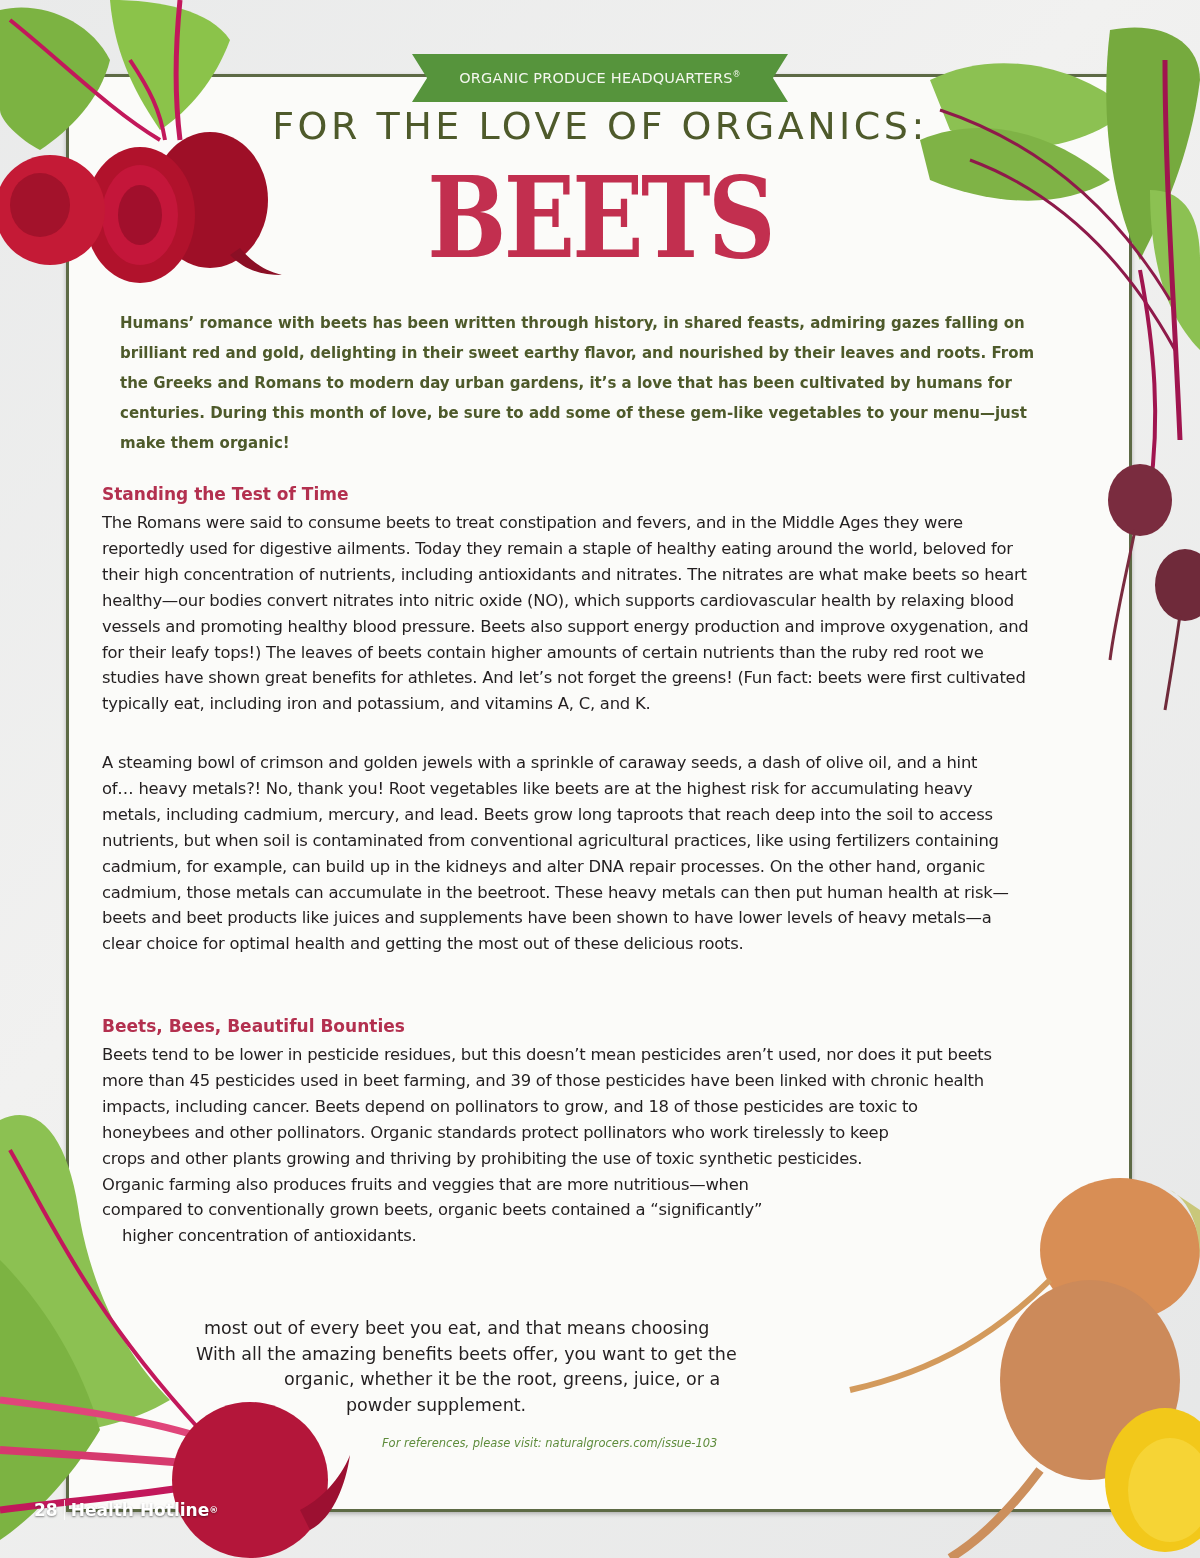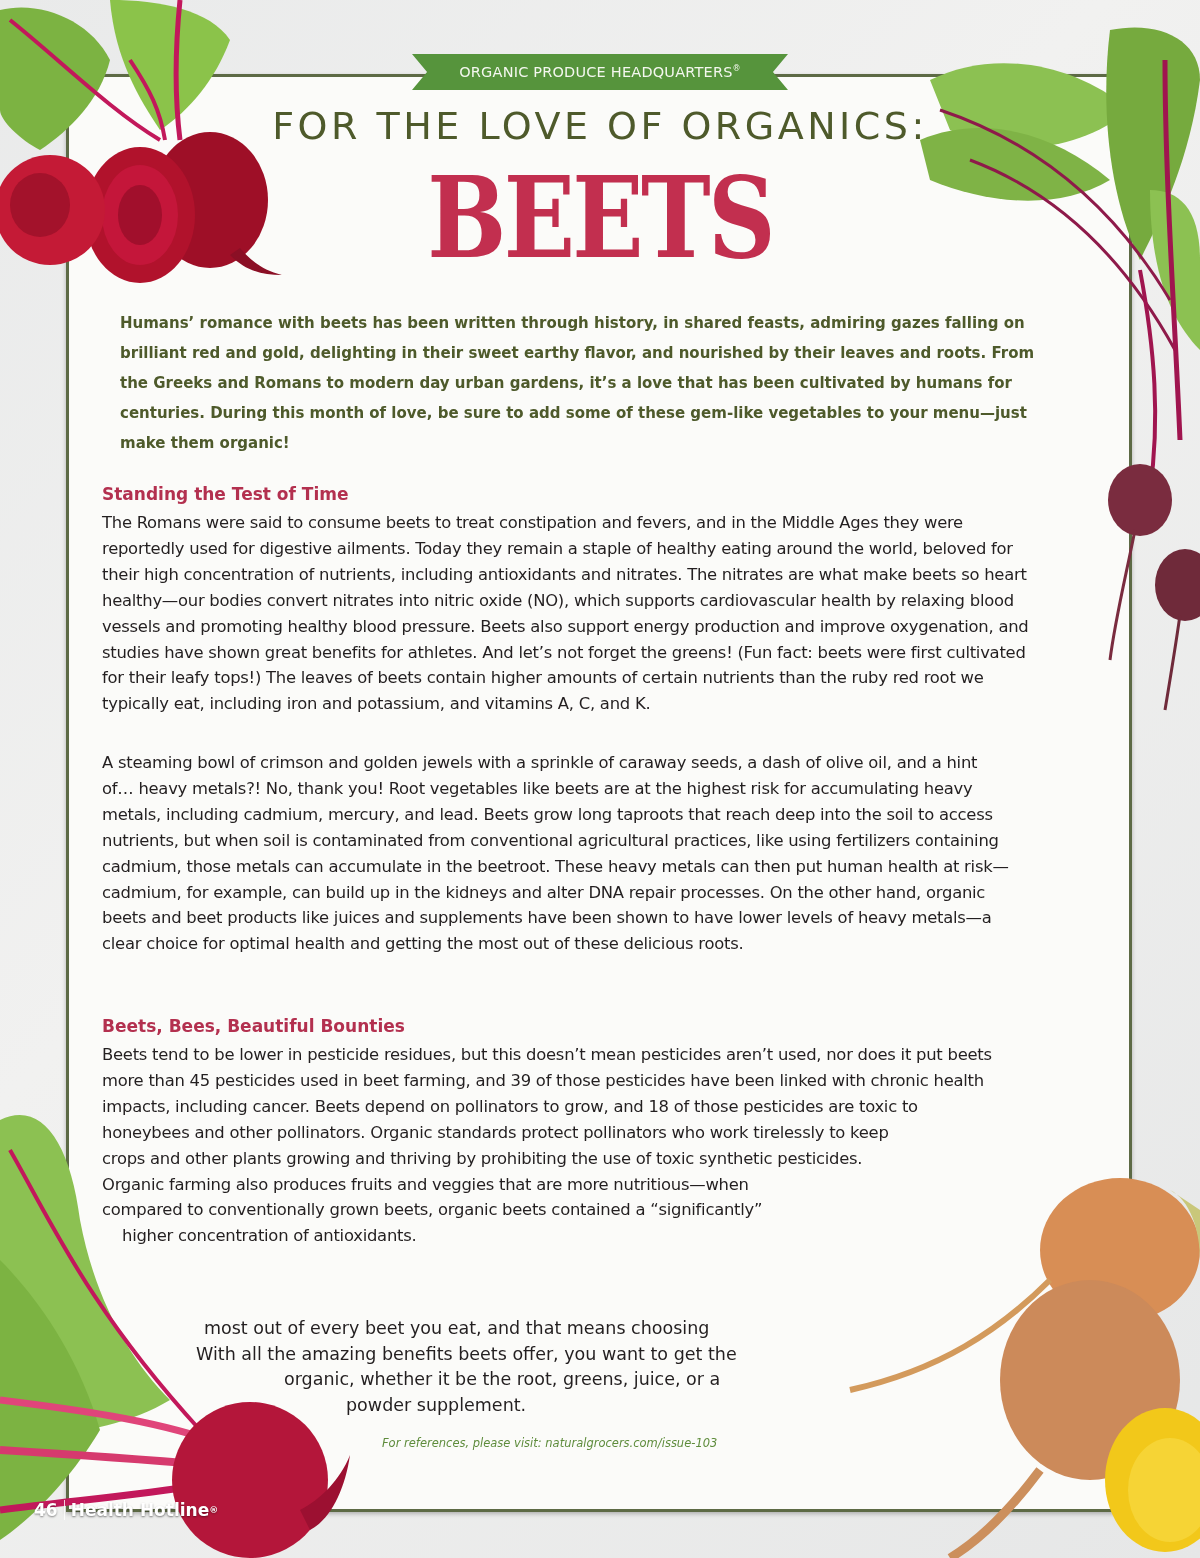--- a/index.html
+++ b/index.html
@@ -14,21 +14,21 @@
     position: absolute;
     left: 66px; top: 74px; width: 1066px; height: 1438px;
     background: #fbfbf9;
     border: 3px solid #5d6a45;
     border-radius: 0 0 14px 0;
     box-shadow: 0 2px 4px rgba(0,0,0,0.25);
   }
   
   .banner {
     position: absolute;
-    left: 412px; top: 54px; width: 376px; height: 36px;
+    left: 412px; top: 54px; width: 376px; height: 48px;
     background: #56943c;
     clip-path: polygon(0 0, 100% 0, 96% 50%, 100% 100%, 0 100%, 4% 50%);
     display: flex; align-items: center; justify-content: center;
     z-index: 3;
   }
   .banner span {
     color: #f4f7ef;
     font-family: "DejaVu Sans", sans-serif;
     font-size: 14.5px;
     letter-spacing: 0.2px;
@@ -121,34 +121,34 @@
 <div class="intro">Humans’ romance with beets has been written through history, in shared feasts, admiring gazes falling on brilliant red and gold, delighting in their sweet earthy flavor, and nourished by their leaves and roots. From the Greeks and Romans to modern day urban gardens, it’s a love that has been cultivated by humans for centuries. During this month of love, be sure to add some of these gem-like vegetables to your menu—just make them organic!</div>
 
 <div class="section" style="top:484px;">
   <h2>Standing the Test of Time</h2>
   <p>
     <span class="ln">The Romans were said to consume beets to treat constipation and fevers, and in the Middle Ages they were</span>
     <span class="ln">reportedly used for digestive ailments. Today they remain a staple of healthy eating around the world, beloved for</span>
     <span class="ln">their high concentration of nutrients, including antioxidants and nitrates. The nitrates are what make beets so heart</span>
     <span class="ln">healthy—our bodies convert nitrates into nitric oxide (NO), which supports cardiovascular health by relaxing blood</span>
     <span class="ln">vessels and promoting healthy blood pressure. Beets also support energy production and improve oxygenation, and</span>
+    <span class="ln">for their leafy tops!) The leaves of beets contain higher amounts of certain nutrients than the ruby red root we</span>
     <span class="ln">studies have shown great benefits for athletes. And let’s not forget the greens! (Fun fact: beets were first cultivated</span>
-    <span class="ln">for their leafy tops!) The leaves of beets contain higher amounts of certain nutrients than the ruby red root we</span>
     <span class="ln">typically eat, including iron and potassium, and vitamins A, C, and K.</span>
   </p>
 </div>
 
 <div class="section" style="top:750px;">
   <p>
     <span class="ln">A steaming bowl of crimson and golden jewels with a sprinkle of caraway seeds, a dash of olive oil, and a hint</span>
     <span class="ln">of… heavy metals?! No, thank you! Root vegetables like beets are at the highest risk for accumulating heavy</span>
     <span class="ln">metals, including cadmium, mercury, and lead. Beets grow long taproots that reach deep into the soil to access</span>
     <span class="ln">nutrients, but when soil is contaminated from conventional agricultural practices, like using fertilizers containing</span>
+    <span class="ln">cadmium, for example, can build up in the kidneys and alter DNA repair processes. On the other hand, organic</span>
     <span class="ln">cadmium, those metals can accumulate in the beetroot. These heavy metals can then put human health at risk—</span>
-    <span class="ln">cadmium, for example, can build up in the kidneys and alter DNA repair processes. On the other hand, organic</span>
     <span class="ln">beets and beet products like juices and supplements have been shown to have lower levels of heavy metals—a</span>
     <span class="ln">clear choice for optimal health and getting the most out of these delicious roots.</span>
   </p>
 </div>
 
 <div class="section" style="top:1016px;">
   <h2>Beets, Bees, Beautiful Bounties</h2>
   <p>
     <span class="ln">Beets tend to be lower in pesticide residues, but this doesn’t mean pesticides aren’t used, nor does it put beets</span>
     <span class="ln">more than 45 pesticides used in beet farming, and 39 of those pesticides have been linked with chronic health</span>
@@ -215,17 +215,17 @@
   <ellipse cx="300" cy="100" rx="80" ry="72" fill="#d88e55"></ellipse>
   <path d="M230,130 C180,180 120,220 30,240" stroke="#d39a5c" stroke-width="6" fill="none"></path>
   <ellipse cx="270" cy="230" rx="90" ry="100" fill="#cc8a5a"></ellipse>
   <path d="M220,320 C190,360 160,390 130,408" stroke="#cc8f5c" stroke-width="9" fill="none"></path>
   <ellipse cx="345" cy="330" rx="60" ry="72" fill="#f2c81a"></ellipse>
   <ellipse cx="350" cy="340" rx="42" ry="52" fill="#f6d435"></ellipse>
   <path d="M350,40 C370,50 380,80 380,110 L380,60 Z" fill="#c9c77a"></path>
 </svg>
 
 <div class="footer">
-  <span>46</span>
+  <span>28</span>
   <span class="sep"></span>
   <span>Health Hotline</span>
     <sup>®</sup>
 </div>
 
 </body></html>

